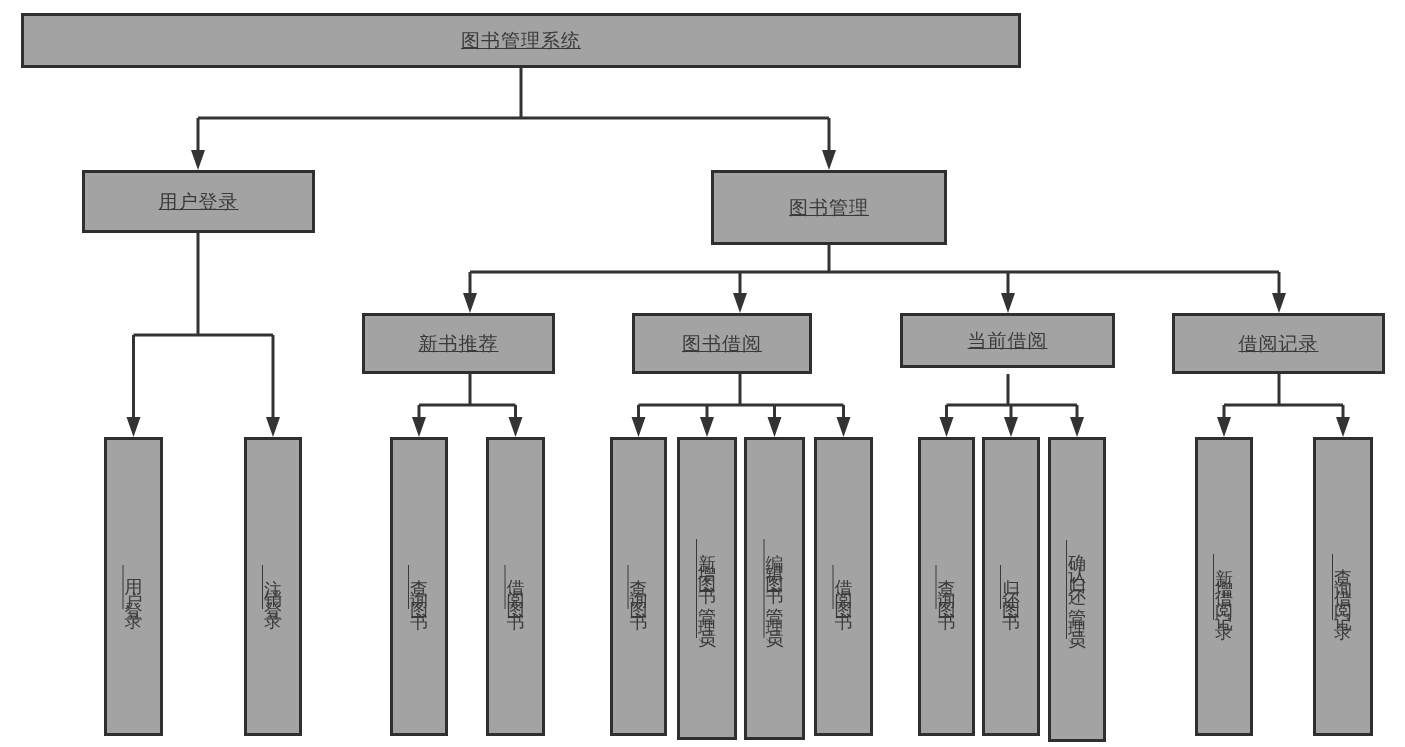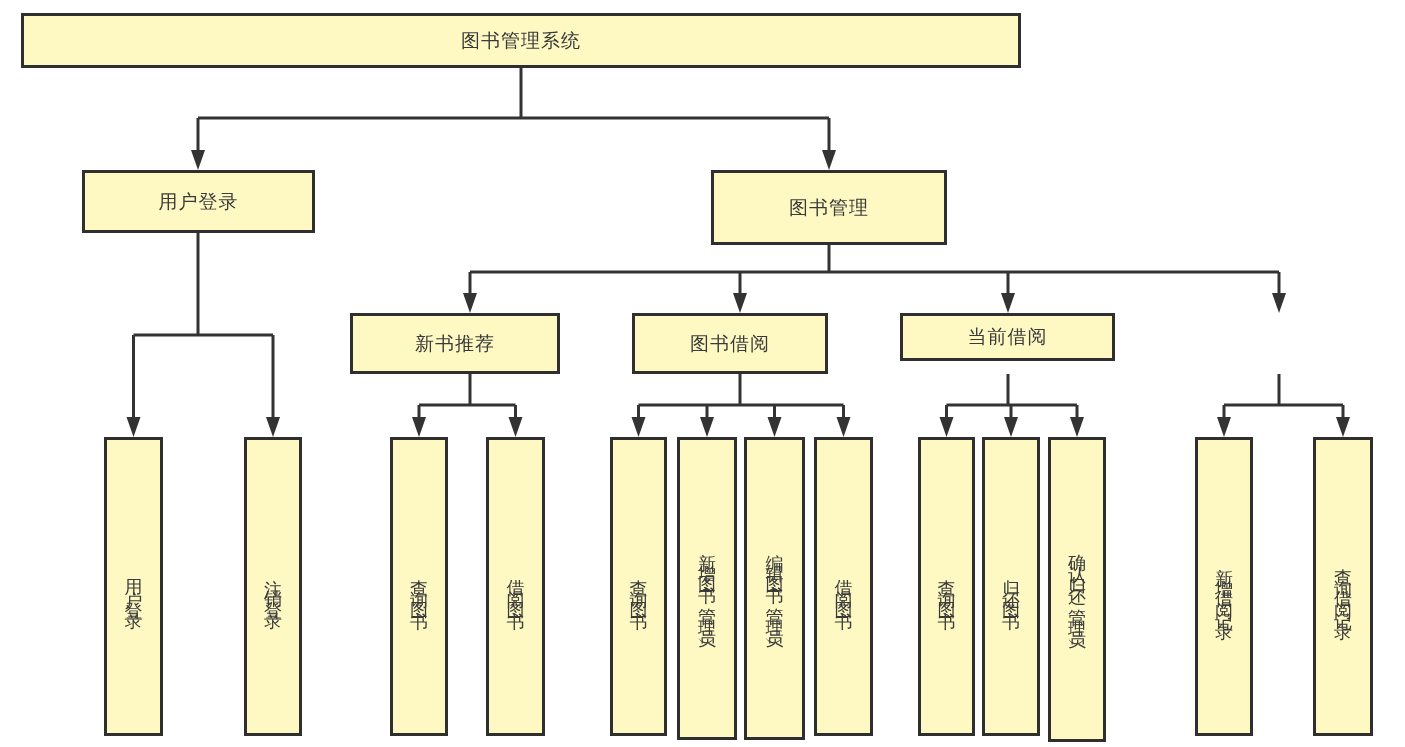--- a/index.html
+++ b/index.html
@@ -8,26 +8,27 @@
     width:1405px;height:747px;
     background:#ffffff;
     font-family:"Liberation Sans", sans-serif;
     overflow:hidden;
   }
   .connectors{position:absolute;left:0;top:0;z-index:0;}
   .node{
     position:absolute;
     box-sizing:border-box;
     border:3px solid #2f2f2f;
-    background:#fef9c3;
+    background:#a3a3a3;
     color:#3a3a3a;
     display:flex;
     align-items:center;
     justify-content:center;
     z-index:1;
+    text-decoration:underline;
   }
   .node.h{font-size:19px;letter-spacing:1px;}
   .node.v{
     font-size:18px;
     writing-mode:vertical-rl;
     text-orientation:mixed;
     letter-spacing:11px;
     line-height:1;
   }
   .watermark{
@@ -112,23 +113,24 @@
       <path d="M1224 437 l-7 -20 h14 z"></path>
       <path d="M1343 437 l-7 -20 h14 z"></path>
     </g>
   </svg>
 
   <div class="node h" style="left:21px;top:13px;width:1000px;height:55px">图书管理系统</div>
 
   <div class="node h" style="left:82px;top:170px;width:233px;height:63px">用户登录</div>
   <div class="node h" style="left:711px;top:170px;width:236px;height:75px">图书管理</div>
 
-  <div class="node h" style="left:350px;top:313px;width:210px;height:61px">新书推荐</div>
-  <div class="node h" style="left:632px;top:313px;width:196px;height:61px">图书借阅</div>
-  <div class="node h" style="left:900px;top:313px;width:215px;height:48px">当前借阅</div>
+  <div class="node h" style="left:362px;top:313px;width:193px;height:61px">新书推荐</div>
+  <div class="node h" style="left:632px;top:313px;width:180px;height:61px">图书借阅</div>
+  <div class="node h" style="left:900px;top:313px;width:215px;height:55px">当前借阅</div>
+  <div class="node h" style="left:1172px;top:313px;width:213px;height:61px">借阅记录</div>
 
   <div class="node v" style="left:104px;top:437px;width:59px;height:299px">用户登录</div>
   <div class="node v" style="left:244px;top:437px;width:58px;height:299px">注销登录</div>
 
   <div class="node v" style="left:390px;top:437px;width:58px;height:299px">查询图书</div>
   <div class="node v" style="left:486px;top:437px;width:59px;height:299px">借阅图书</div>
 
   <div class="node v" style="left:610px;top:437px;width:57px;height:299px">查询图书</div>
   <div class="node v" style="left:677px;top:437px;width:60px;height:303px">新增图书（管理员）</div>
   <div class="node v" style="left:744px;top:437px;width:61px;height:303px">编辑图书（管理员）</div>

